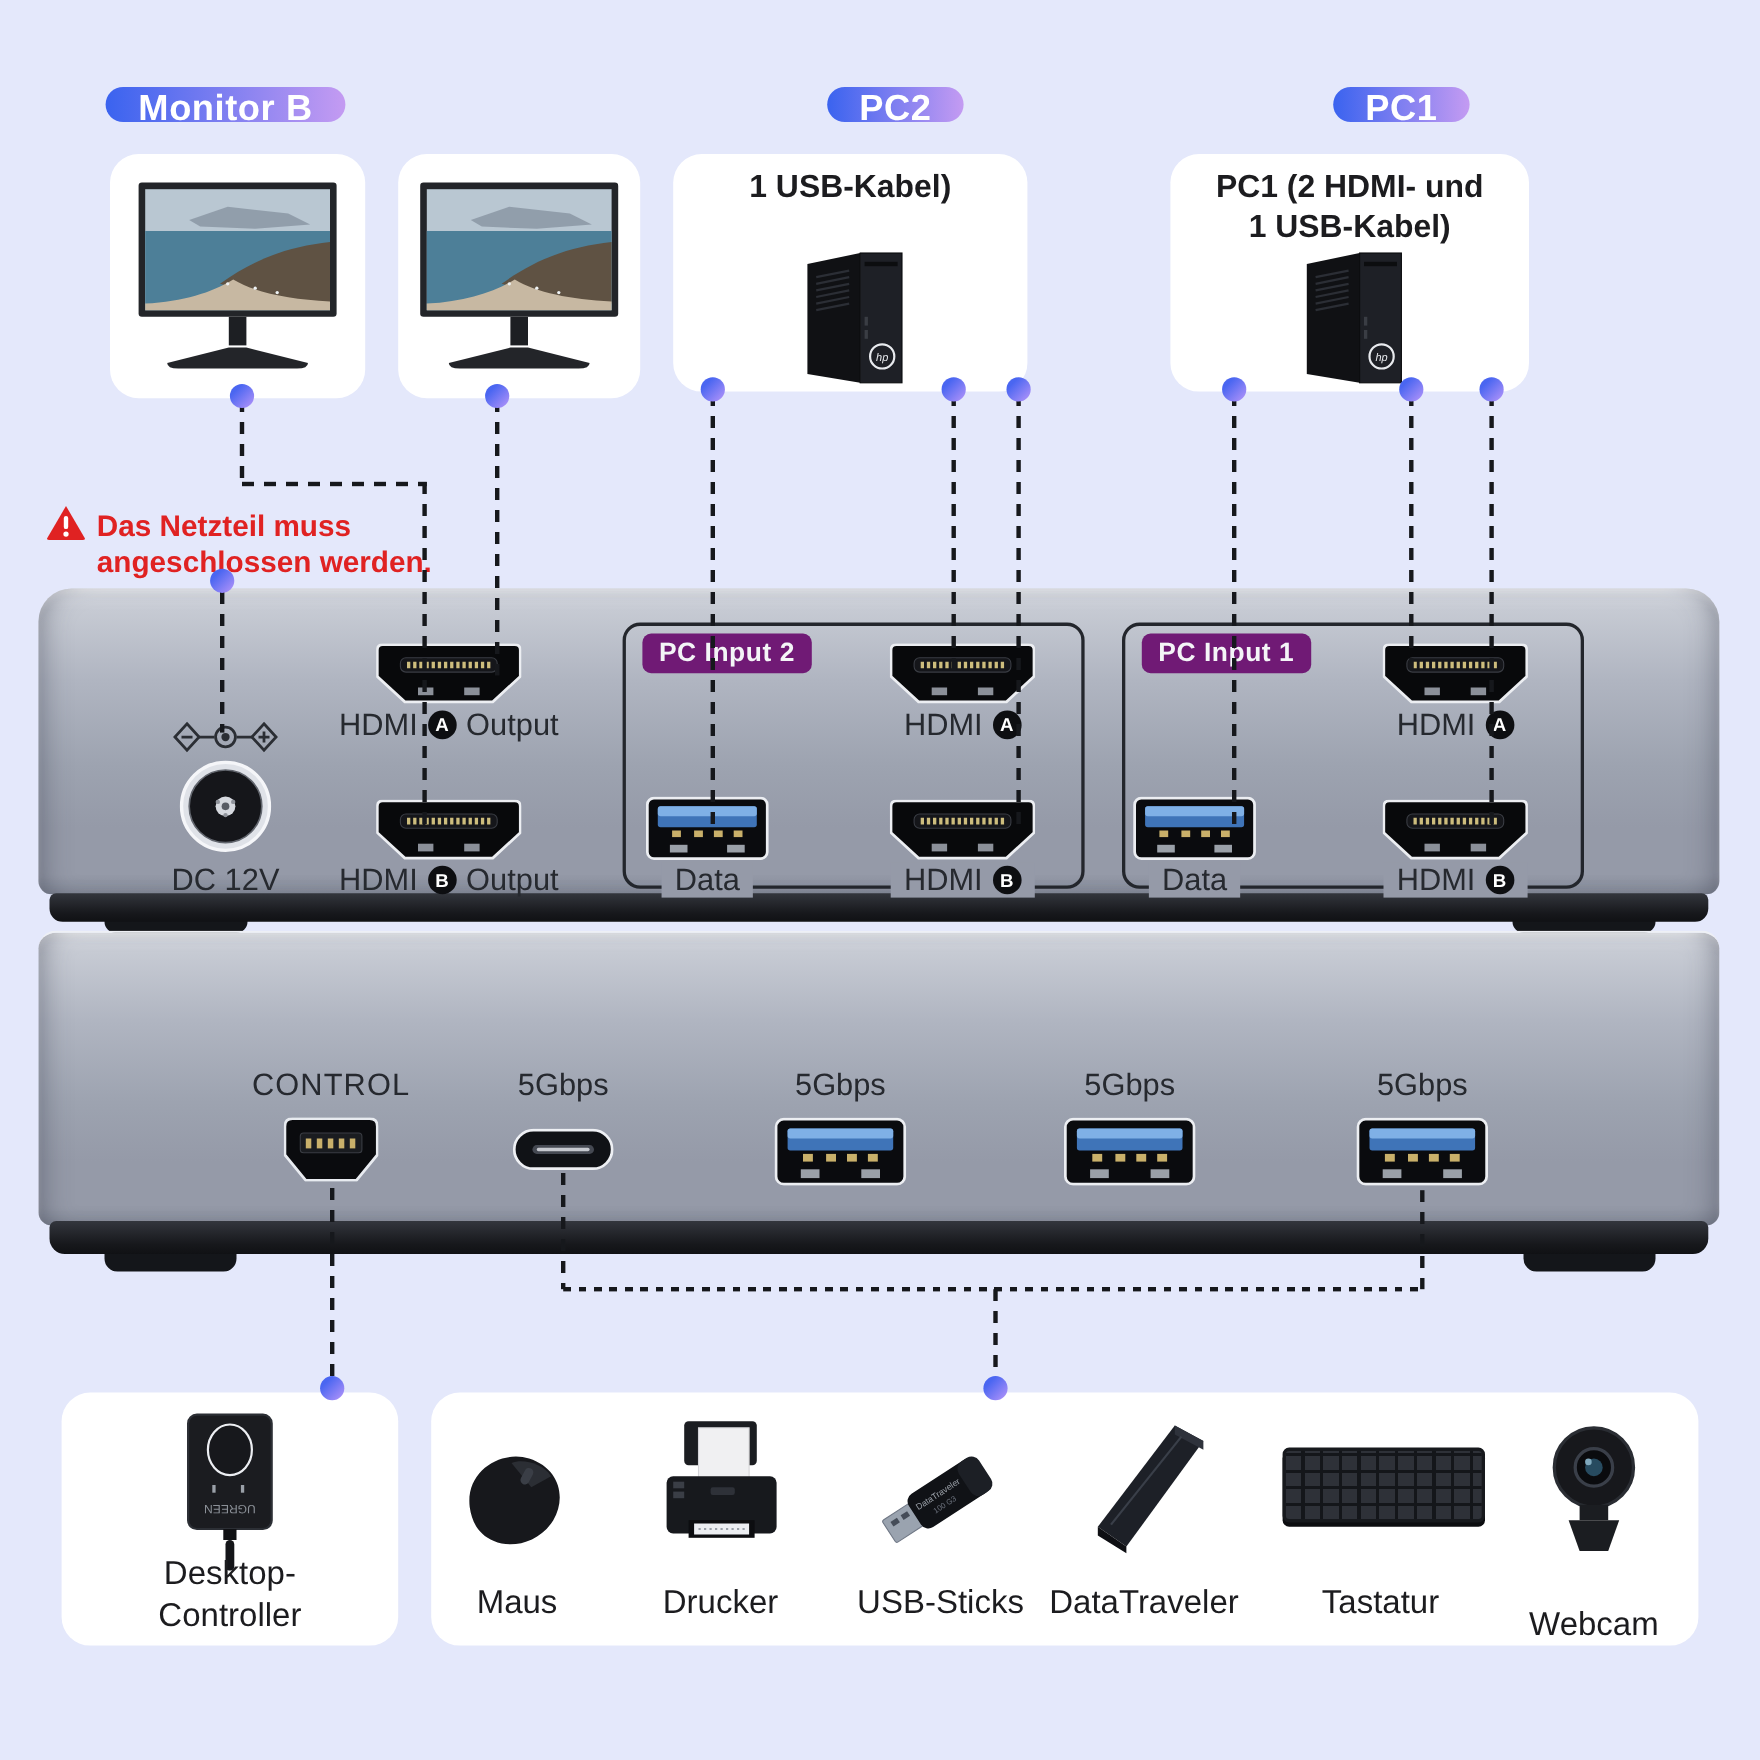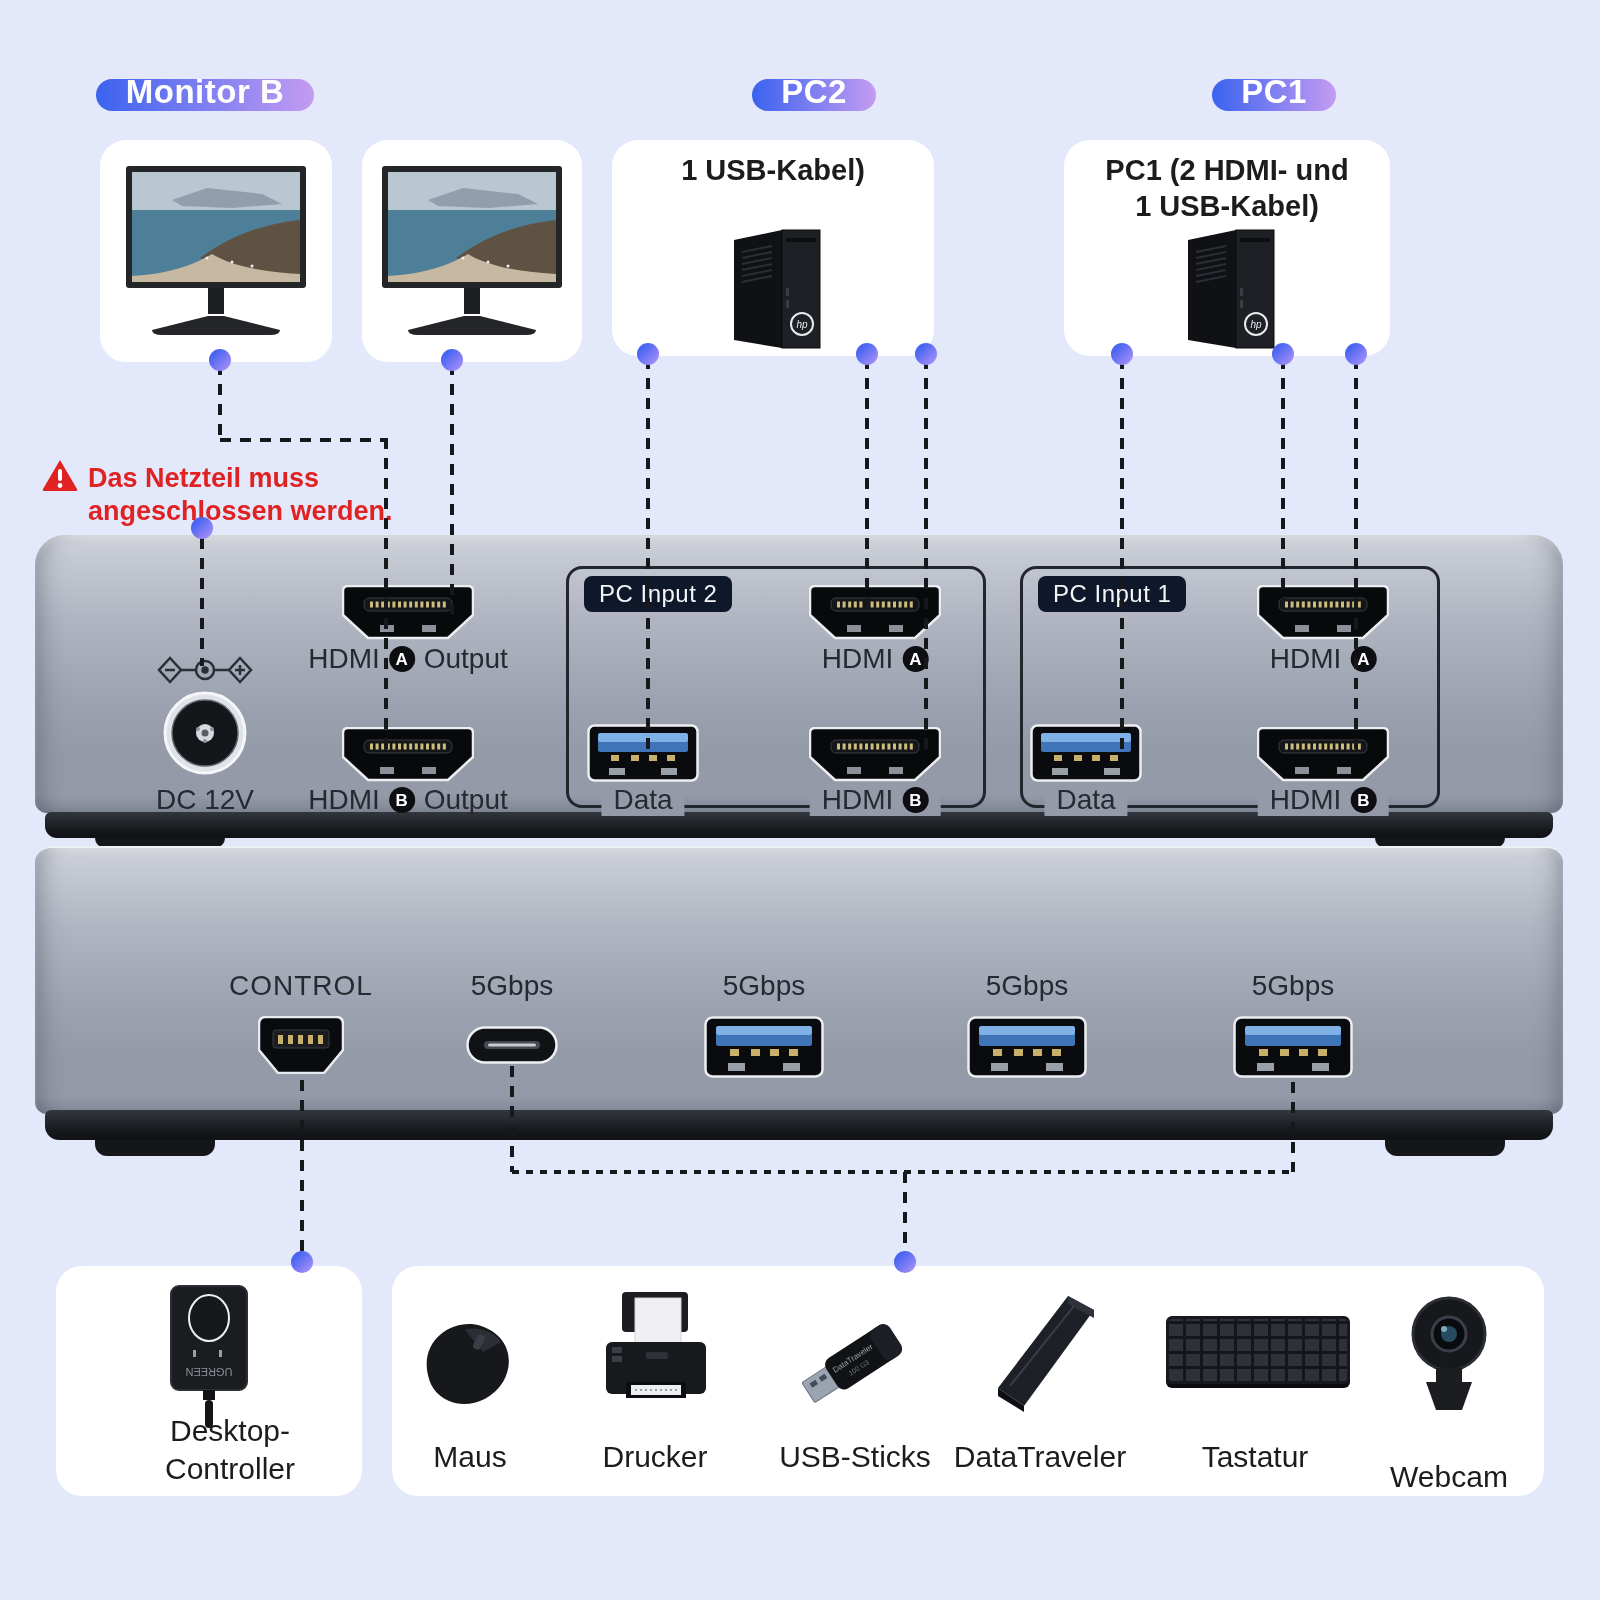--- a/index.html
+++ b/index.html
@@ -8,21 +8,21 @@
     --dot-a:#4a66f1; --dot-b:#a18cf8;
     --line:#16181c; --metal-flat:#959aa8;
   }
   html,body{margin:0;padding:0;background:var(--bg);}
   body{font-family:"Liberation Sans",sans-serif;color:var(--ink2);}
   .stage{position:relative;width:1600px;height:1600px;background:var(--bg);overflow:hidden;}
 
   
   .badge{position:absolute;top:79px;height:32px;border-radius:24px;
     background:linear-gradient(90deg,var(--badge-a),var(--badge-b));
-    color:#fff;font-weight:700;font-size:33px;display:flex;align-items:flex-end;justify-content:center;
+    color:#fff;font-weight:700;font-size:33px;display:flex;align-items:flex-start;justify-content:center;
     letter-spacing:.5px;}
   
   .card{position:absolute;background:#fff;border-radius:26px;}
   .pc-title{position:absolute;left:0;right:0;top:12px;text-align:center;font-size:29px;line-height:36px;font-weight:600;color:var(--ink2);}
   
   .dot{position:absolute;width:22px;height:22px;border-radius:50%;z-index:7;transform:translate(-50%,-50%);
     background:linear-gradient(135deg,var(--dot-a) 25%,var(--dot-b) 85%);}
   .vline{position:absolute;width:4px;transform:translateX(-50%);z-index:6;
     background:repeating-linear-gradient(180deg,var(--line) 0 11px,transparent 11px 20px);}
   .hline{position:absolute;height:4px;z-index:6;
@@ -45,26 +45,26 @@
   .foot{position:absolute;background:#14161a;z-index:0;}
   .foot.r{top:834px;height:14px;width:130px;border-radius:0 0 10px 10px;}
   .foot.f{top:1136px;height:20px;width:120px;border-radius:0 0 12px 12px;}
 
   
   .dlabel{position:absolute;transform:translateX(-50%);white-space:nowrap;z-index:3;
     font-size:28px;font-weight:500;color:var(--ink);display:flex;align-items:center;gap:9px;}
   .dlabel.onband{background:var(--metal-flat);padding:0 12px;}
   .circ{display:inline-flex;width:26px;height:26px;border-radius:50%;background:#0d0e11;color:#fff;
     font-size:17px;font-weight:700;align-items:center;justify-content:center;line-height:1;}
-  .chip{position:absolute;background:#0f172a;color:#f4f5f7;font-size:24px;font-weight:400;
+  .chip{position:absolute;background:#701a75;color:#f4f5f7;font-size:24px;font-weight:700;
     border-radius:8px;padding:4px 15px;z-index:3;letter-spacing:.5px;}
   .inputbox{position:absolute;width:414px;height:236px;border:3px solid #23262c;border-radius:16px;z-index:2;}
   .port{position:absolute;z-index:3;}
   .p-label{position:absolute;transform:translateX(-50%);top:1440px;font-size:30px;font-weight:500;color:var(--ink2);white-space:nowrap;z-index:3;}
-  .ctrl-label{position:absolute;left:56px;width:306px;top:1412px;text-align:center;font-size:30px;line-height:38px;font-weight:500;color:var(--ink2);z-index:3;padding-left:21px;}
+  .ctrl-label{position:absolute;left:56px;width:306px;top:1412px;text-align:center;font-size:30px;line-height:38px;font-weight:500;color:var(--ink2);z-index:3;}
   .note{position:absolute;left:0;width:1600px;top:1530px;text-align:center;font-size:30px;font-weight:500;color:var(--red);}
 
   .kbd{position:relative;width:178px;height:62px;border-radius:6px;background-color:#2e3138;
     background-image:repeating-linear-gradient(90deg,transparent 0 14px,#14161a 14px 17px),
                      repeating-linear-gradient(0deg,transparent 0 12px,#14161a 12px 15px);
     border:3px solid #17191d;box-shadow:0 4px 0 #0c0d10;}
 </style>
 </head>
 <body>
 

